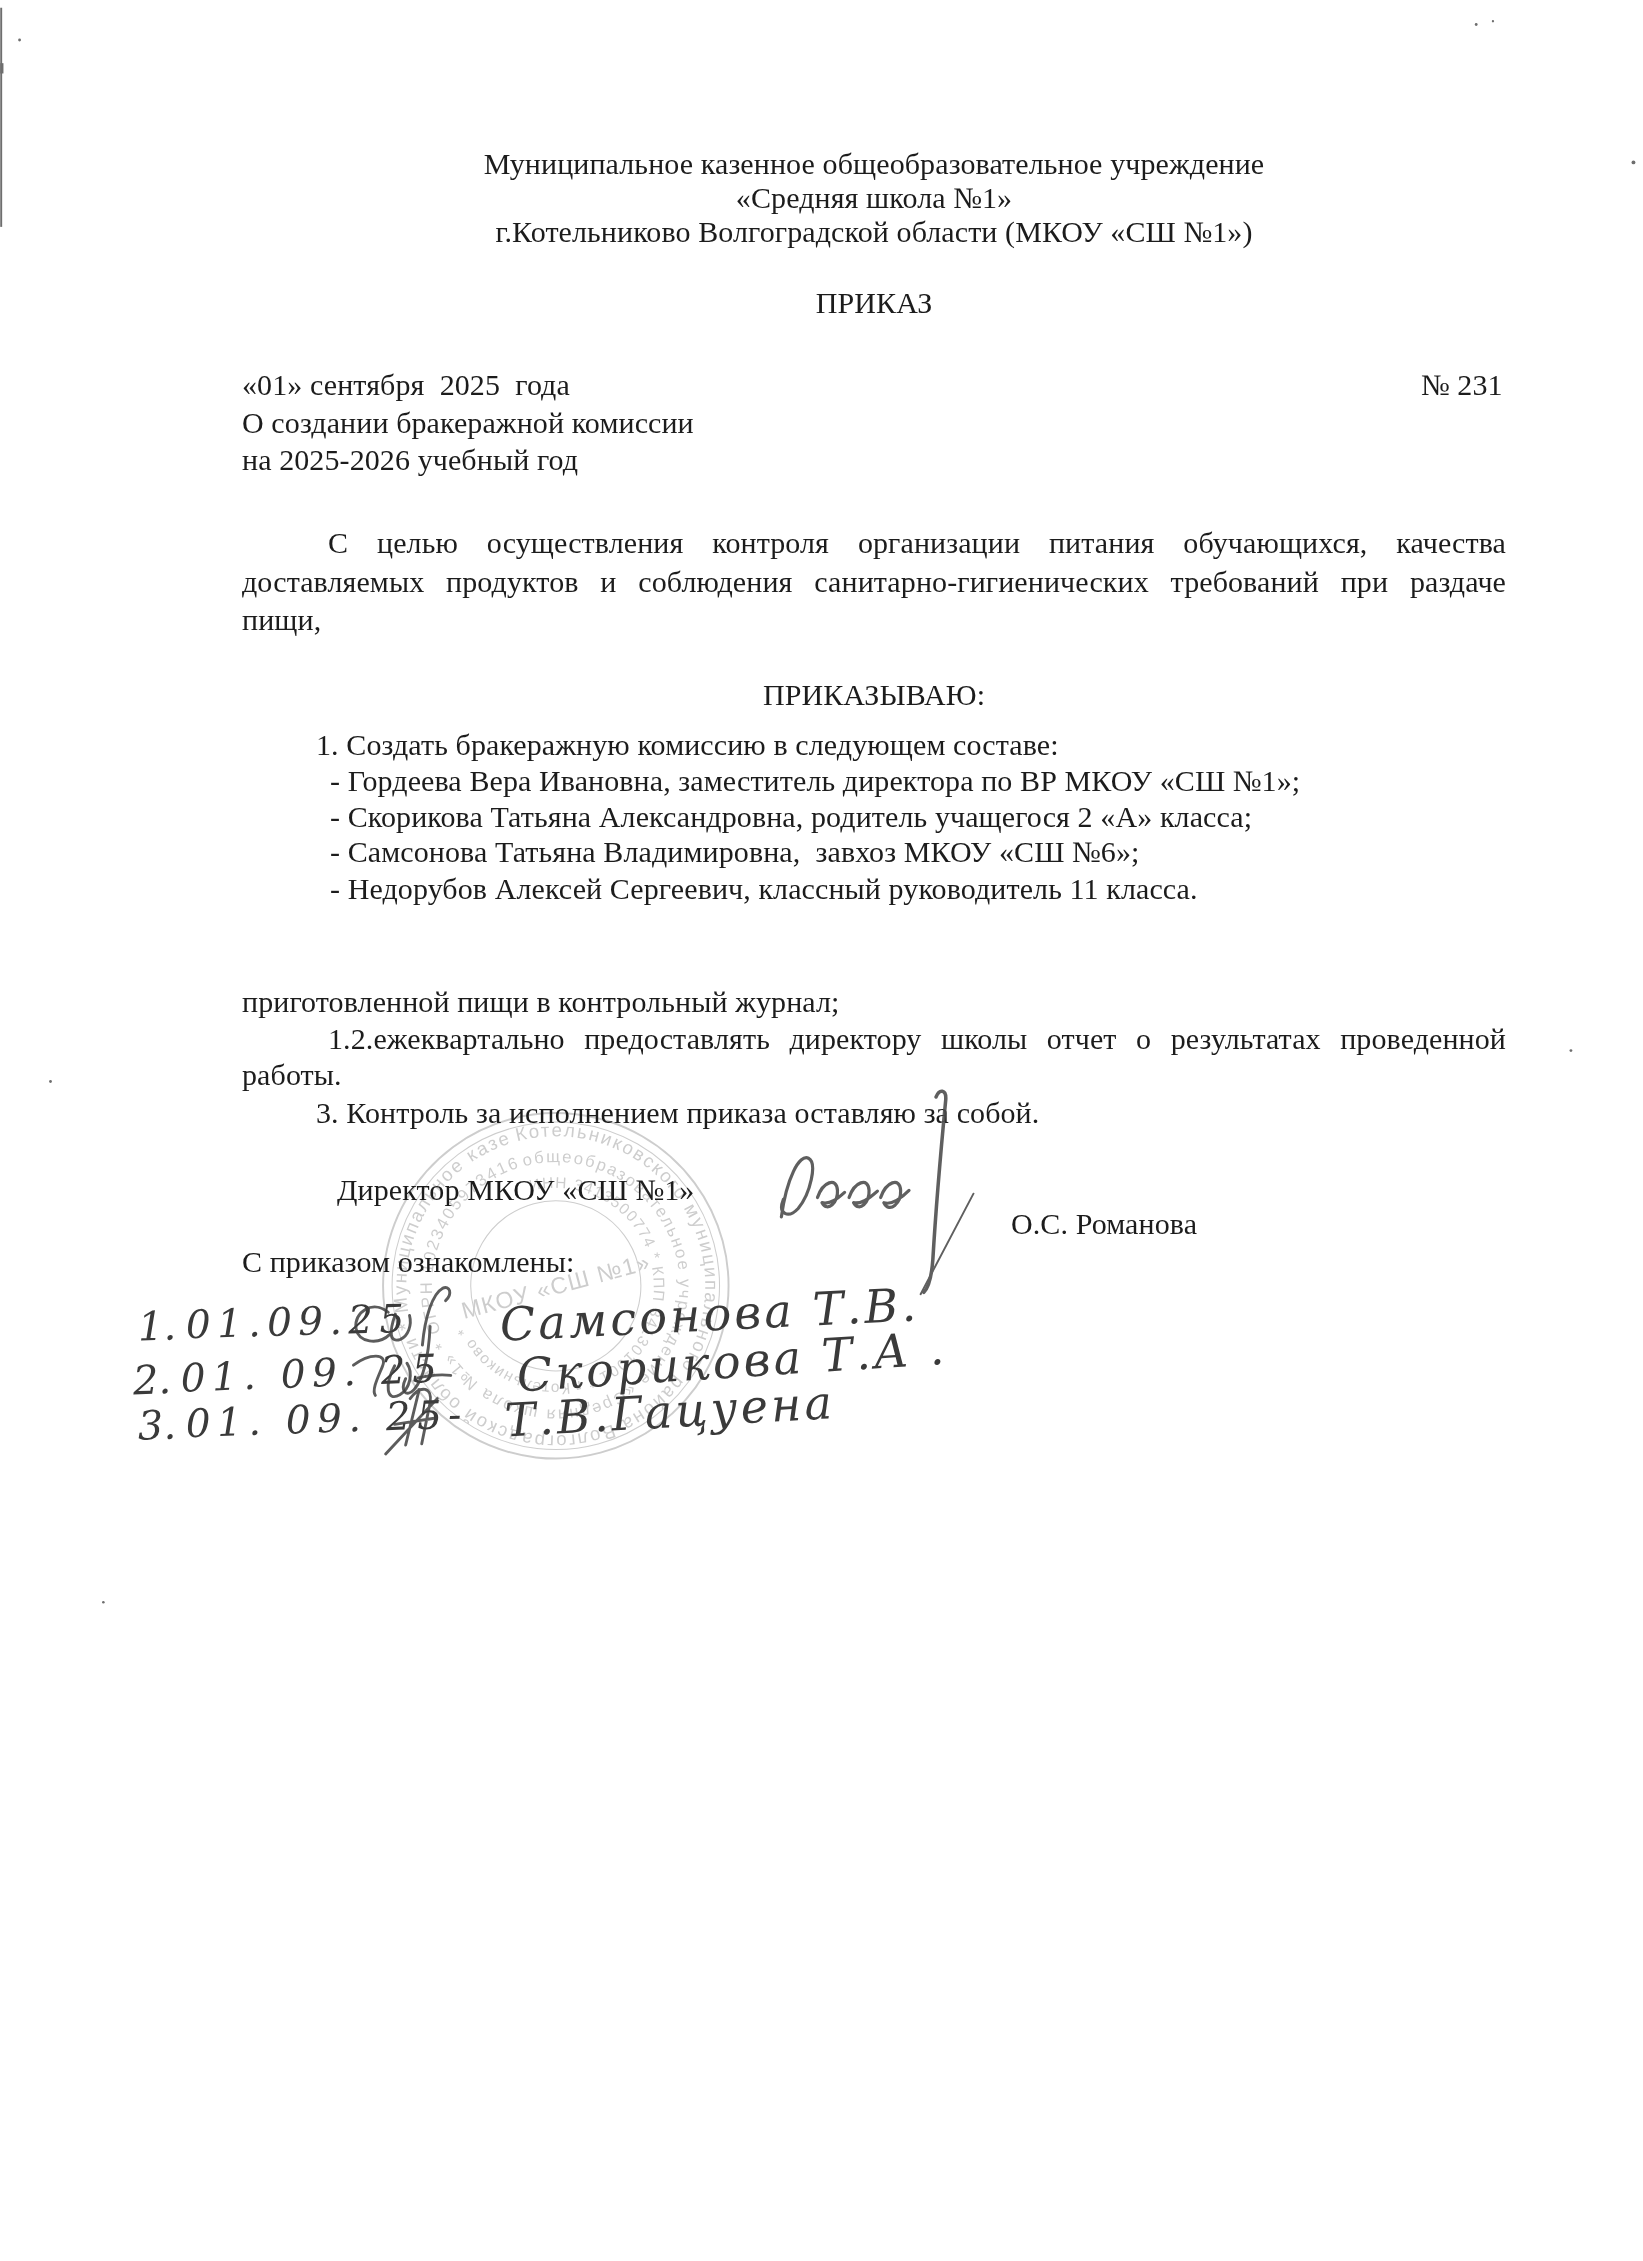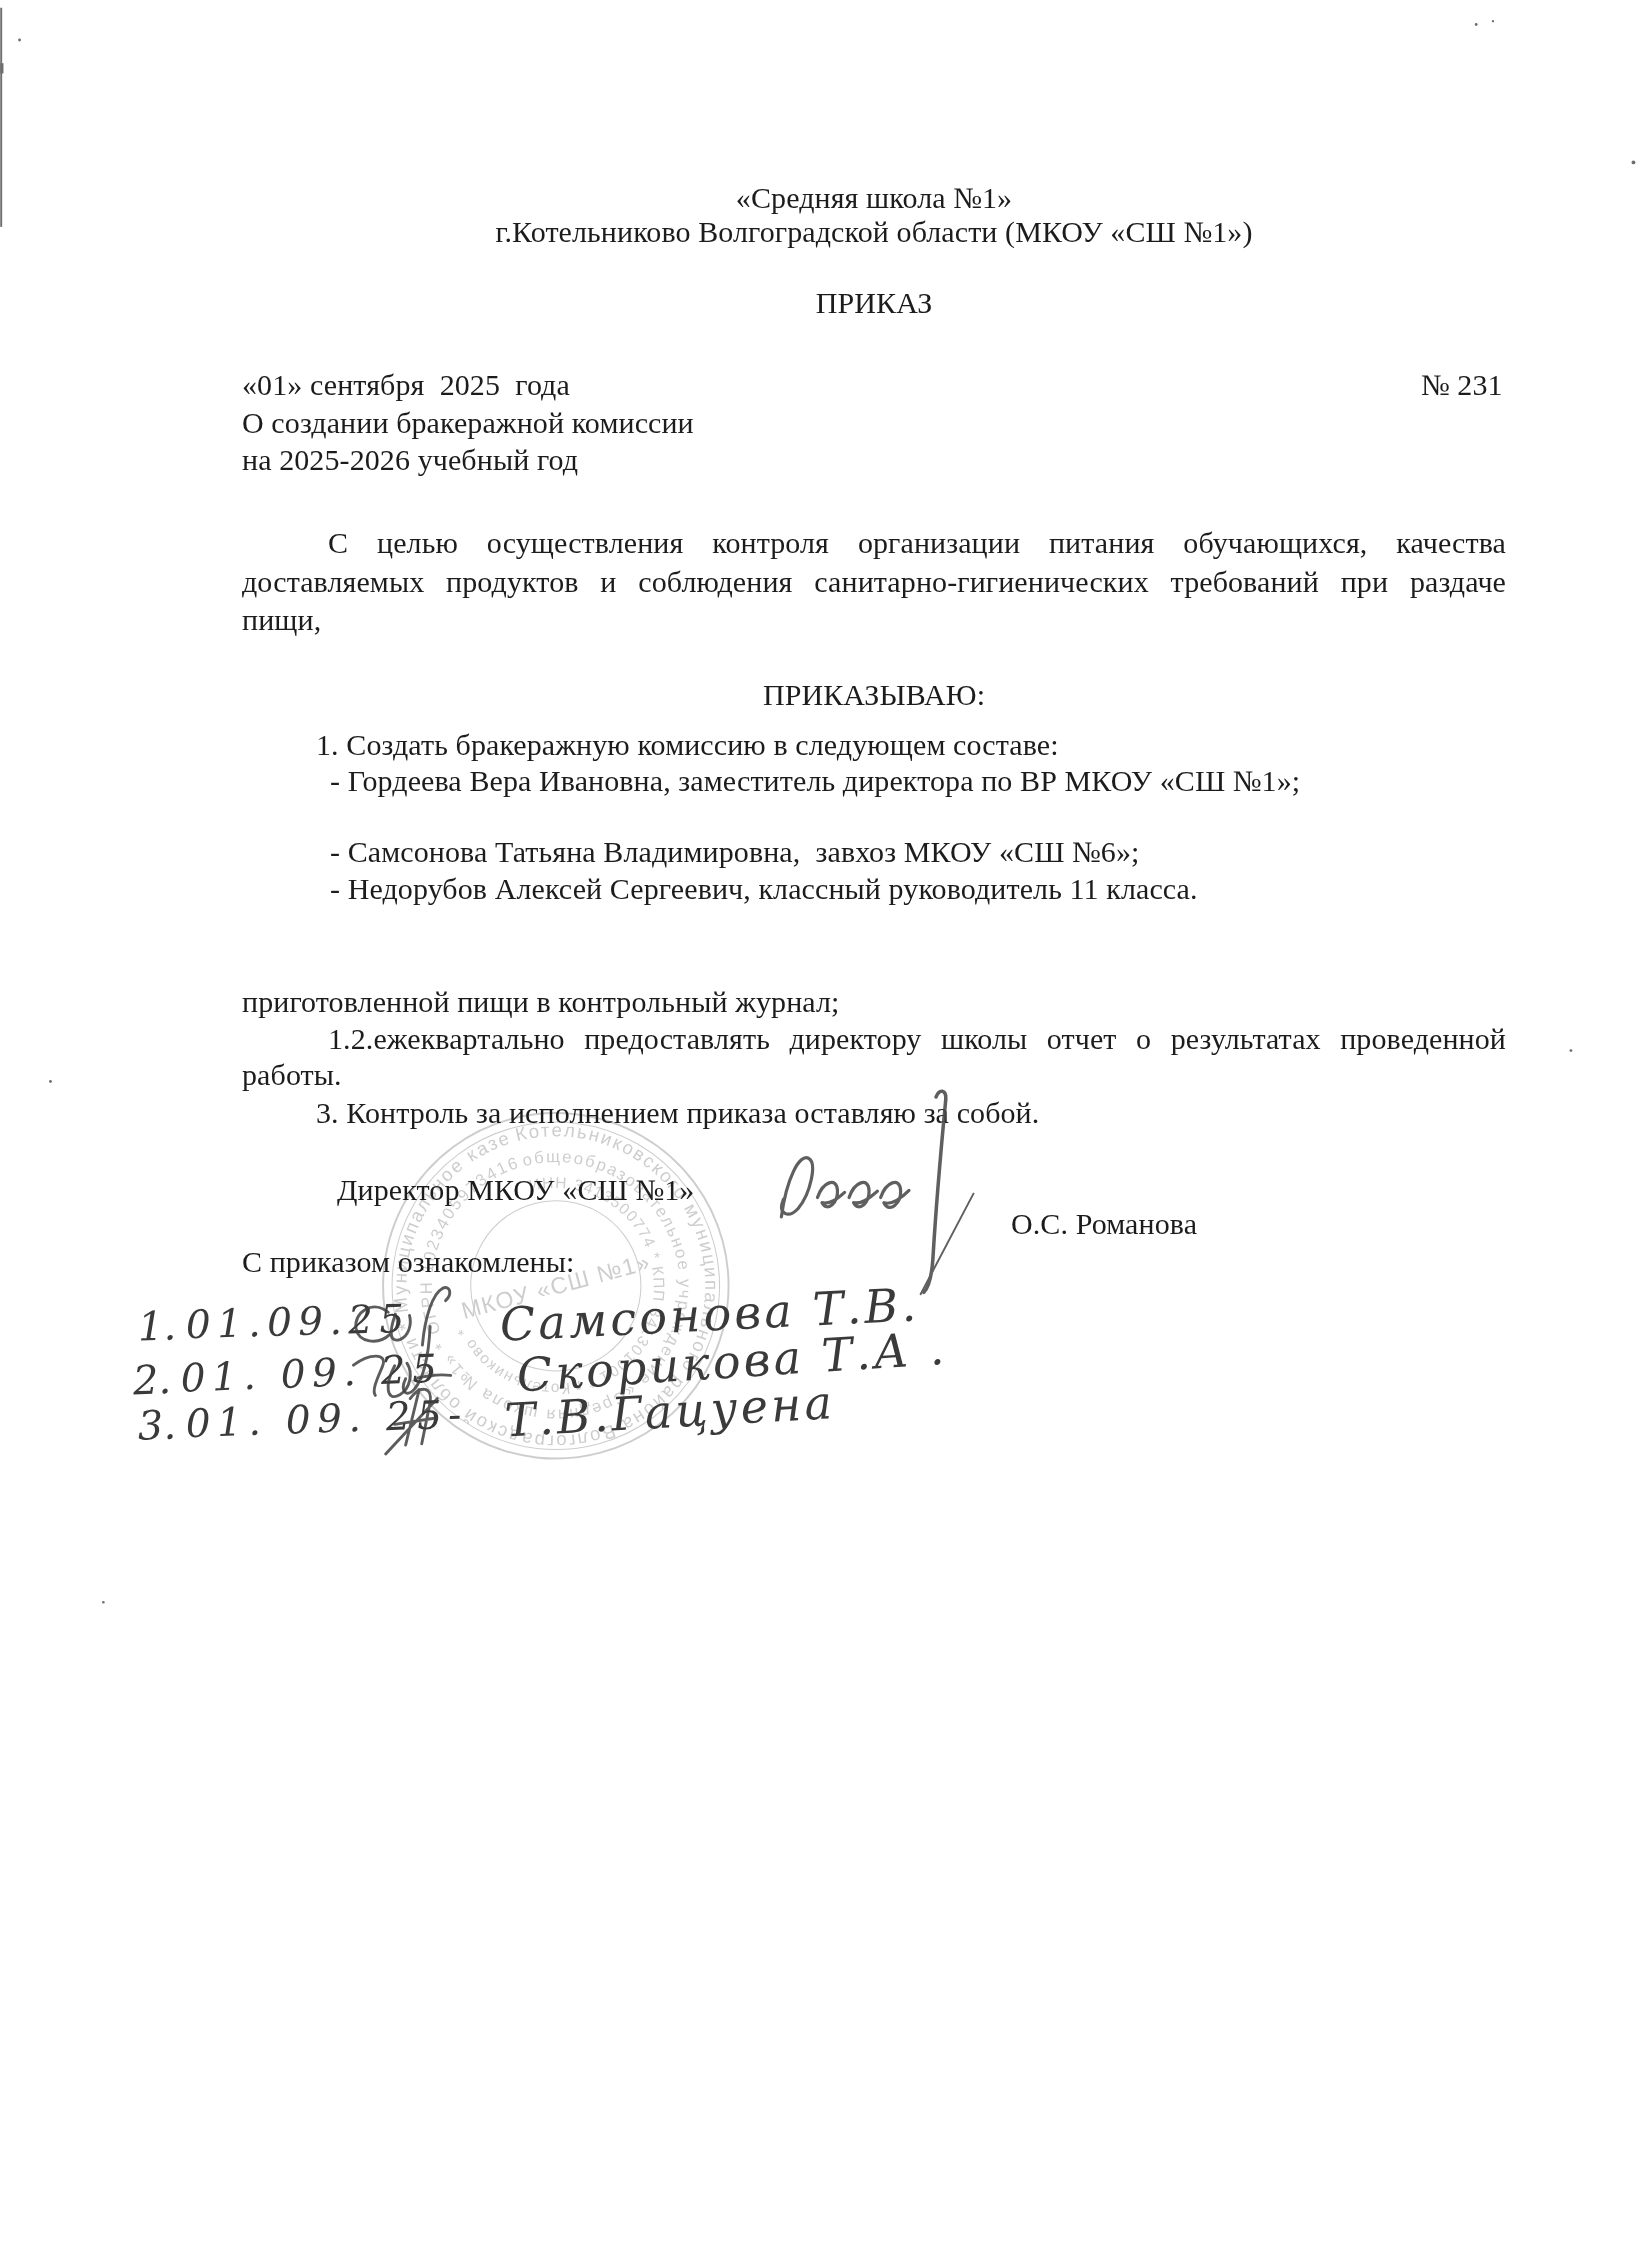--- a/index.html
+++ b/index.html
@@ -53,39 +53,41 @@
       <text font-size="24" letter-spacing="2">
         <textPath href="#ringC">ИНН 3413500774 * КПП 341301001 * г.Котельниково *</textPath>
       </text>
       <text x="862" y="2008" font-size="36" text-anchor="middle" letter-spacing="2">МКОУ «СШ №1»</text>
     </g>
   </g>
 </svg>
 
 <div class="textlayer">
 
+  <div class="line center" style="top:147px">Муниципальное казенное общеобразовательное учреждение</div>
   <div class="line center" style="top:181px">«Средняя школа №1»</div>
   <div class="line center" style="top:215px">г.Котельниково Волгоградской области (МКОУ «СШ №1»)</div>
 
   <div class="line center" style="top:286px">ПРИКАЗ</div>
 
   <div class="line" style="left:242px;top:368px">«01» сентября  2025  года</div>
   <div class="line num" style="top:368px">№ 231</div>
 
   <div class="line" style="left:242px;top:406px">О создании бракеражной комиссии</div>
   <div class="line" style="left:242px;top:443px">на 2025-2026 учебный год</div>
 
   <div class="line j" style="top:565px">доставляемых продуктов и соблюдения санитарно-гигиенических требований при раздаче</div>
   <div class="line j ind" style="top:526px">С целью осуществления контроля организации питания обучающихся, качества</div>
   <div class="line" style="left:242px;top:603px">пищи,</div>
 
   <div class="line center" style="top:678px">ПРИКАЗЫВАЮ:</div>
 
   <div class="line" style="left:316px;top:728px">1. Создать бракеражную комиссию в следующем составе:</div>
   <div class="line" style="left:330px;top:764px">- Гордеева Вера Ивановна, заместитель директора по ВР МКОУ «СШ №1»;</div>
+  <div class="line" style="left:330px;top:800px">- Скорикова Татьяна Александровна, родитель учащегося 2 «А» класса;</div>
   <div class="line" style="left:330px;top:835px">- Самсонова Татьяна Владимировна,  завхоз МКОУ «СШ №6»;</div>
   <div class="line" style="left:330px;top:872px">- Недорубов Алексей Сергеевич, классный руководитель 11 класса.</div>
   <div class="line" style="left:242px;top:985px">приготовленной пищи в контрольный журнал;</div>
   <div class="line j ind" style="top:1022px">1.2.ежеквартально предоставлять директору школы отчет о результатах проведенной</div>
   <div class="line" style="left:242px;top:1058px">работы.</div>
   <div class="line" style="left:316px;top:1096px">3. Контроль за исполнением приказа оставляю за собой.</div>
 
   <div class="line" style="left:337px;top:1173px">Директор МКОУ «СШ №1»</div>
   <div class="line" style="left:1011px;top:1207px">О.С. Романова</div>
 

